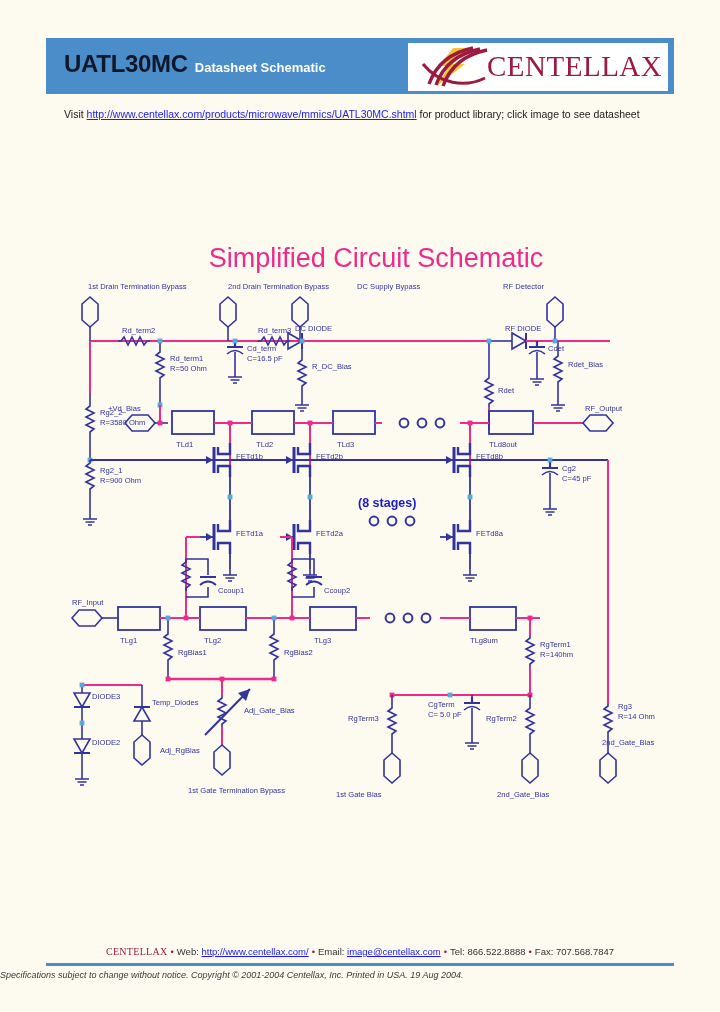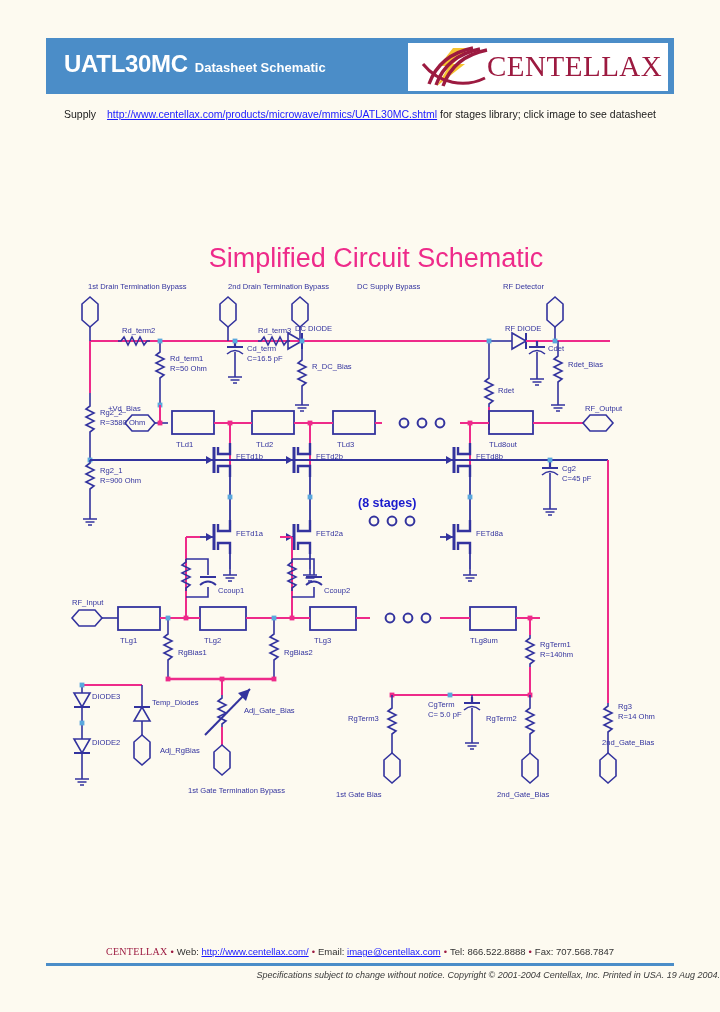--- a/index.html
+++ b/index.html
@@ -19,41 +19,41 @@
   .header-bar{
     position:absolute;left:46px;top:38px;width:628px;height:56px;
     background:#4b8dc8;
     box-sizing:border-box;
   }
   .title-wrap{
     position:absolute;left:18px;top:12px;
     white-space:nowrap;
   }
   .title-main{
-    font-size:24px;font-weight:bold;color:#ffffff;letter-spacing:-0.3px;
+    font-size:24px;font-weight:bold;color:#0f172a;letter-spacing:-0.3px;
   }
   .title-sub{
     font-size:13px;font-weight:bold;color:#ffffff;margin-left:7px;
   }
   .logo-box{
     position:absolute;right:6px;top:5px;width:258px;height:46px;
     background:#ffffff;border:1px solid #ffffff;
     overflow:hidden;
   }
   .logo-text{
     position:absolute;left:78px;top:5px;
     font-family:"Liberation Serif", serif;
     font-size:29px;color:#9c1a40;letter-spacing:0.5px;
     line-height:35px;
   }
   .visit-line{
     position:absolute;left:64px;top:108px;width:600px;
     font-size:10.5px;color:#1a1a1a;white-space:nowrap;
   }
-  .visit-line a{color:#1a1aff;text-decoration:underline;margin-left:8px;}
+  .visit-line a{color:#1a1aff;text-decoration:underline;}
   
   .sch-title{
     position:absolute;left:16px;top:243px;width:720px;text-align:center;
     font-size:27px;color:#ee2a8a;font-weight:normal;
     font-family:"Liberation Sans", sans-serif;
   }
   .schematic{
     position:absolute;left:0;top:275px;width:719px;height:545px;
   }
   
@@ -65,21 +65,21 @@
     position:absolute;left:0;top:946px;width:720px;text-align:center;
     font-size:9.5px;color:#333333;white-space:nowrap;
   }
   .footer-line1 .brand{
     font-family:"Liberation Serif", serif;color:#9c1a40;font-size:10px;
     letter-spacing:0.3px;
   }
   .footer-line1 a{color:#1a1aff;}
   .footer-line1 .sep{color:#9c1a40;padding:0 3px;}
   .footer-line2{
-    position:absolute;left:0;top:970px;width:720px;text-align:right;
+    position:absolute;left:0;top:970px;width:720px;text-align:left;
     font-size:9px;color:#3a3a3a;font-style:italic;white-space:nowrap;
   }
   svg text{font-family:"Liberation Sans", sans-serif;}
 </style>
 </head>
 <body>
 
 <div class="page">
 
   <div class="header-bar">
@@ -96,21 +96,21 @@
           <path d="M27,41 C35,19 51,9 71,5"></path>
           <path d="M34,42 C42,20 58,10 78,6"></path>
         </g>
         <path d="M14,20 C30,40 56,44 76,34" fill="none" stroke="#9c1a40" stroke-width="3"></path>
       </svg>
       <div class="logo-text">CENTELLAX</div>
     </div>
   </div>
 
   <div class="visit-line">
-    <span>Supply </span><a href="#">http://www.centellax.com/products/microwave/mmics/UATL30MC.shtml</a><span> for stages library; click image to see datasheet</span>
+    <span>Visit </span><a href="#">http://www.centellax.com/products/microwave/mmics/UATL30MC.shtml</a><span> for product library; click image to see datasheet</span>
   </div>
 
   <div class="sch-title">Simplified Circuit Schematic</div>
 
   <div class="schematic">
   <svg width="720" height="545" viewBox="0 0 720 545">
     <defs>
       <g id="resV">
         <path d="M0,0 L0,3 L-4,6 L4,10 L-4,14 L4,18 L-4,22 L4,26 L0,29 L0,32" fill="none" stroke="#33339e" stroke-width="1.6"></path>
       </g>

